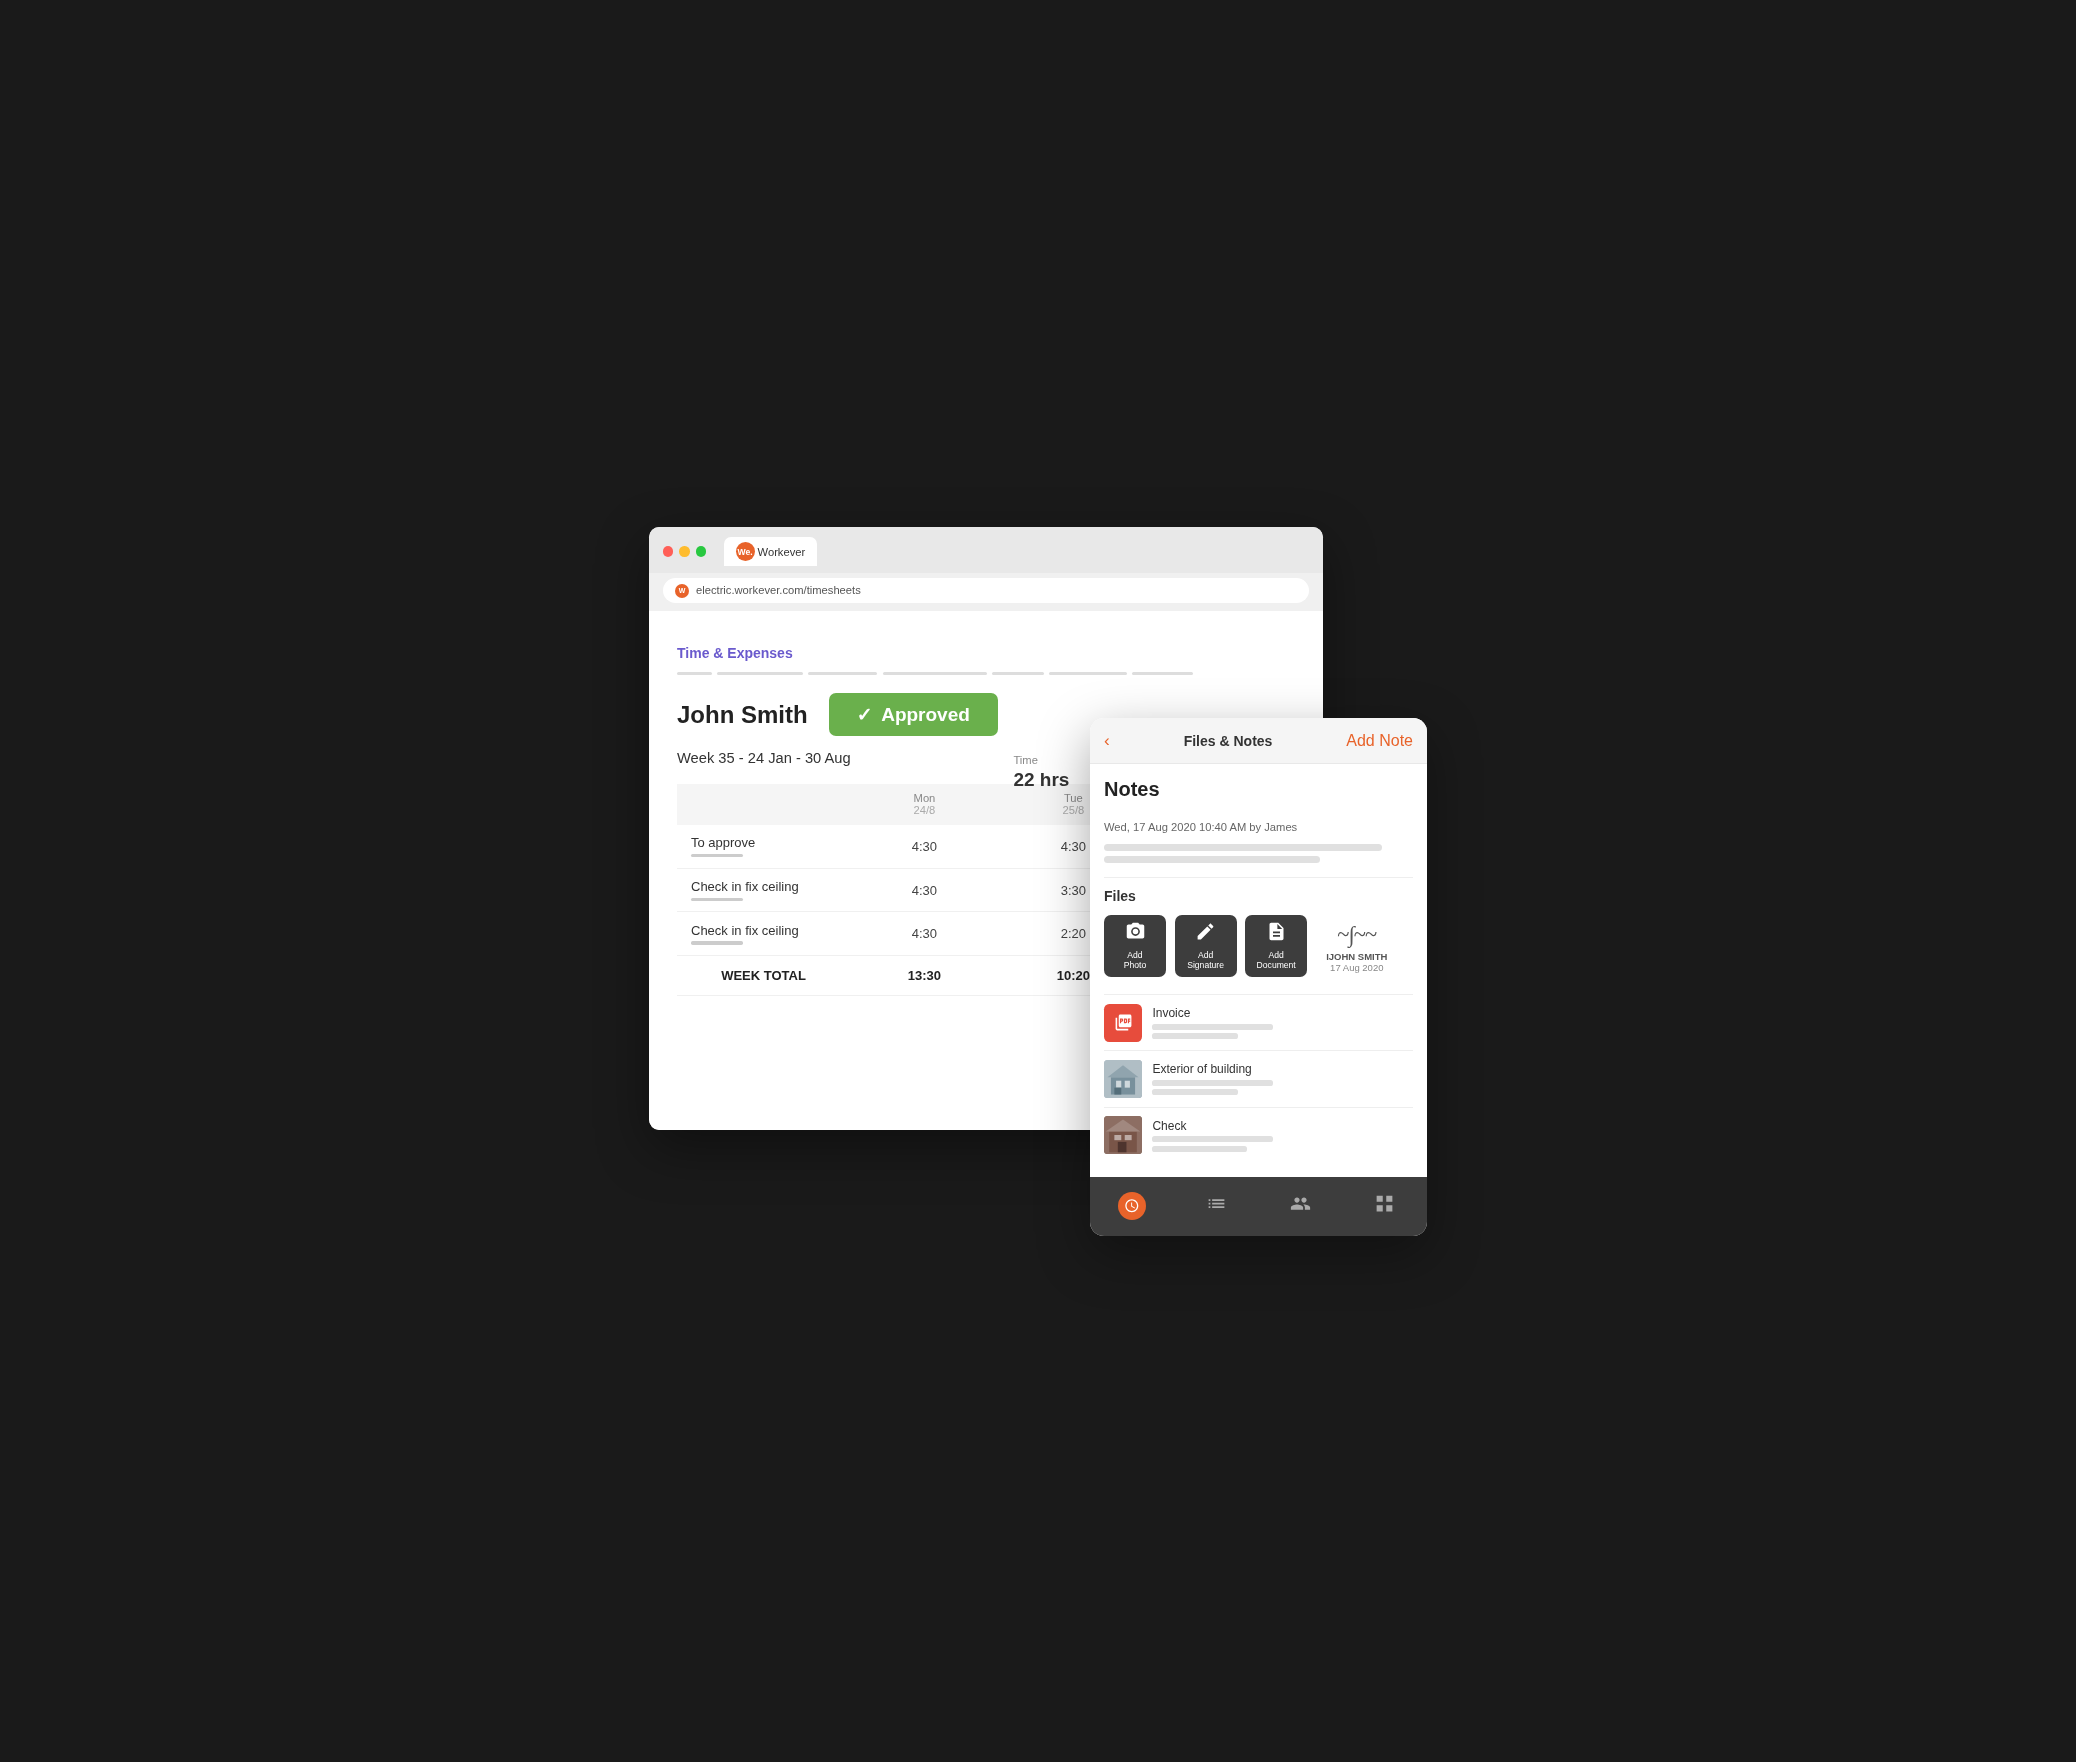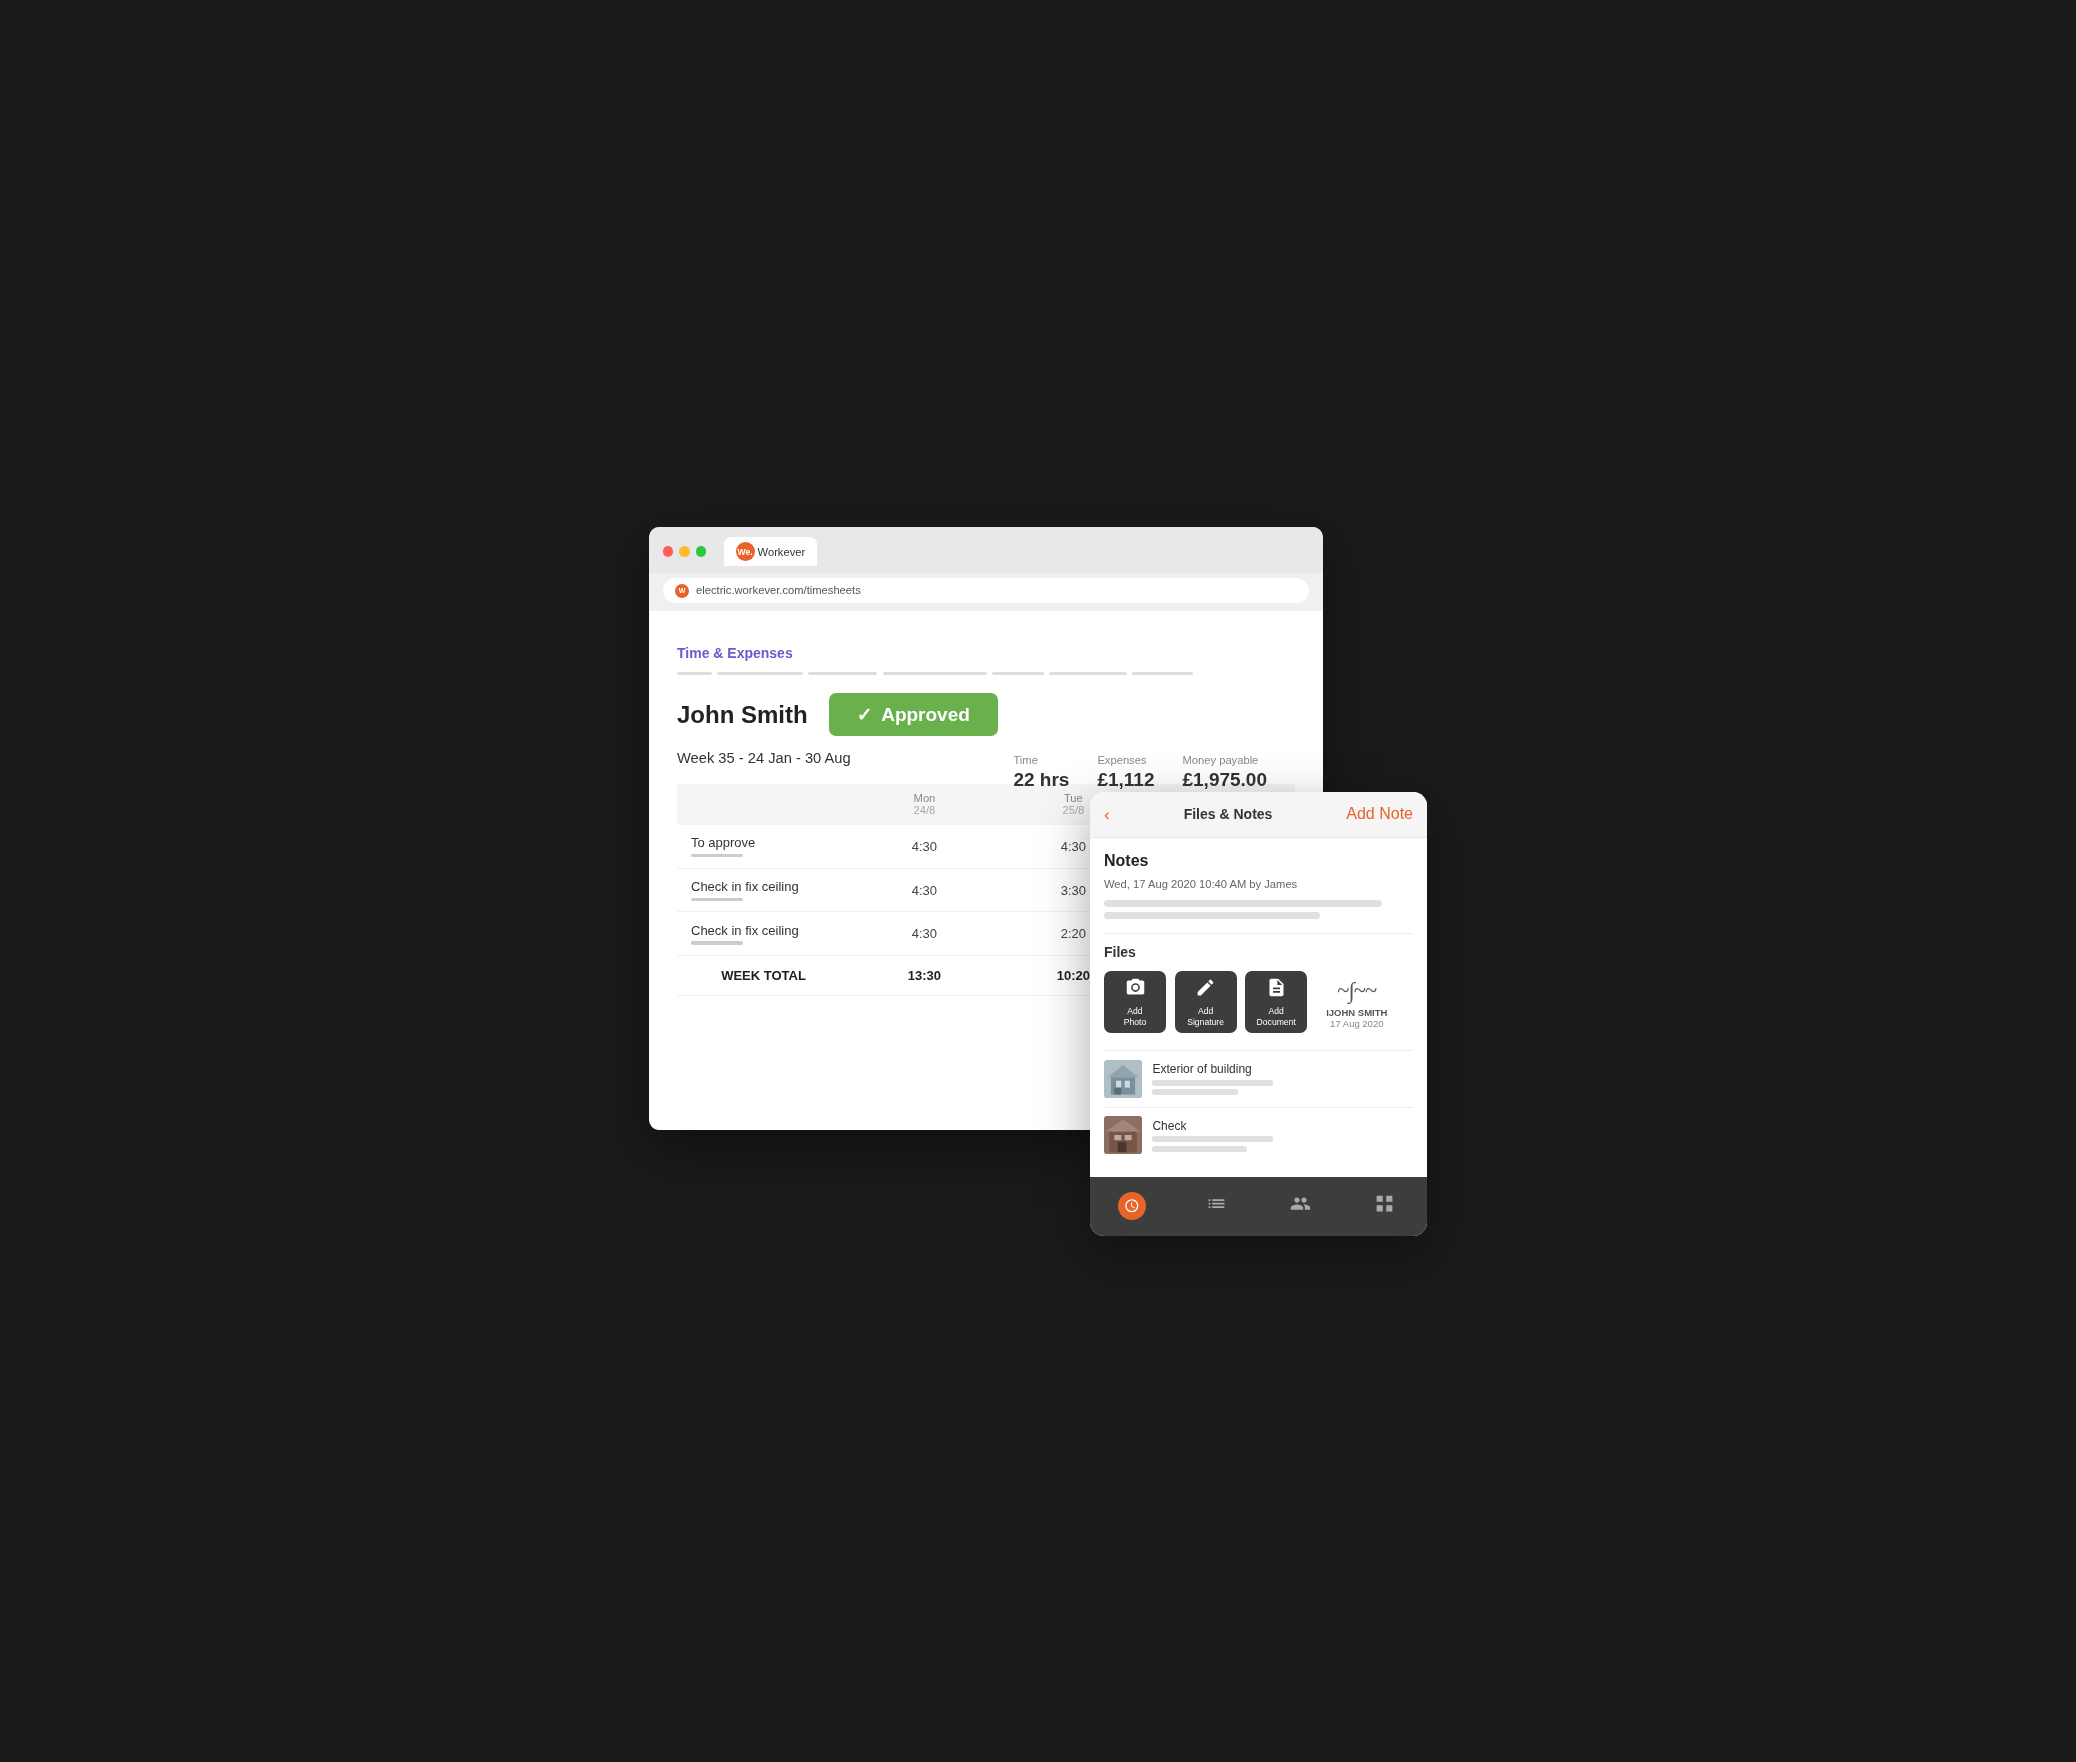--- a/index.html
+++ b/index.html
@@ -290,24 +290,24 @@
       font-weight: 500;
     }
 
     .panel-body {
       padding: 14px;
       overflow-y: auto;
       max-height: 536px;
     }
 
     .section-heading {
-      font-size: 16px;
+      font-size: 20px;
       font-weight: 700;
       color: #222;
-      margin-bottom: 8px;
+      margin-bottom: 20px;
     }
 
     .note-meta {
       font-size: 11.2px;
       color: #666;
       margin-bottom: 10.4px;
     }
 
     .text-lines {
       display: flex;
@@ -660,20 +660,34 @@
           <span class="file-action-label">Add<br>Document</span>
         </div>
 
         <div class="signature-area">
           <div style="font-family: cursive; font-size: 22.5px; color: #555; letter-spacing: -0.9px;">~∫~~</div>
           <div class="signature-name">IJOHN SMITH</div>
           <div class="signature-date">17 Aug 2020</div>
         </div>
       </div>
 
+      <div class="file-item">
+        <div class="file-icon-pdf">
+          <svg width="19" height="19" viewBox="0 0 24 24" fill="white">
+            <path d="M20 2H8c-1.1 0-2 .9-2 2v12c0 1.1.9 2 2 2h12c1.1 0 2-.9 2-2V4c0-1.1-.9-2-2-2zm-8.5 7.5c0 .83-.67 1.5-1.5 1.5H9v2H7.5V7H10c.83 0 1.5.67 1.5 1.5v1zm5 2c0 .83-.67 1.5-1.5 1.5h-2.5V7H15c.83 0 1.5.67 1.5 1.5v3zm4-3H19v1h1.5V11H19v2h-1.5V7h3v1.5zM9 9.5h1v-1H9v1zM4 6H2v14c0 1.1.9 2 2 2h14v-2H4V6zm10 5.5h1v-3h-1v3z"></path>
+          </svg>
+        </div>
+        <div class="file-info">
+          <div class="file-name">Invoice</div>
+          <div class="file-lines">
+            <div class="file-line" style="width:121px"></div>
+            <div class="file-line" style="width:86px"></div>
+          </div>
+        </div>
+      </div>
 
       <div class="file-item">
         <div class="file-icon-img building-img building-img-1">
           <svg width="38" height="38" viewBox="0 0 44 44">
             <rect width="44" height="44" fill="#b0bec5"></rect>
             <rect x="8" y="20" width="28" height="20" fill="#78909c"></rect>
             <rect x="14" y="24" width="6" height="8" fill="#cfd8dc"></rect>
             <rect x="24" y="24" width="6" height="8" fill="#cfd8dc"></rect>
             <rect x="12" y="32" width="8" height="8" fill="#546e7a"></rect>
             <polygon points="4,20 22,6 40,20" fill="#90a4ae"></polygon>

